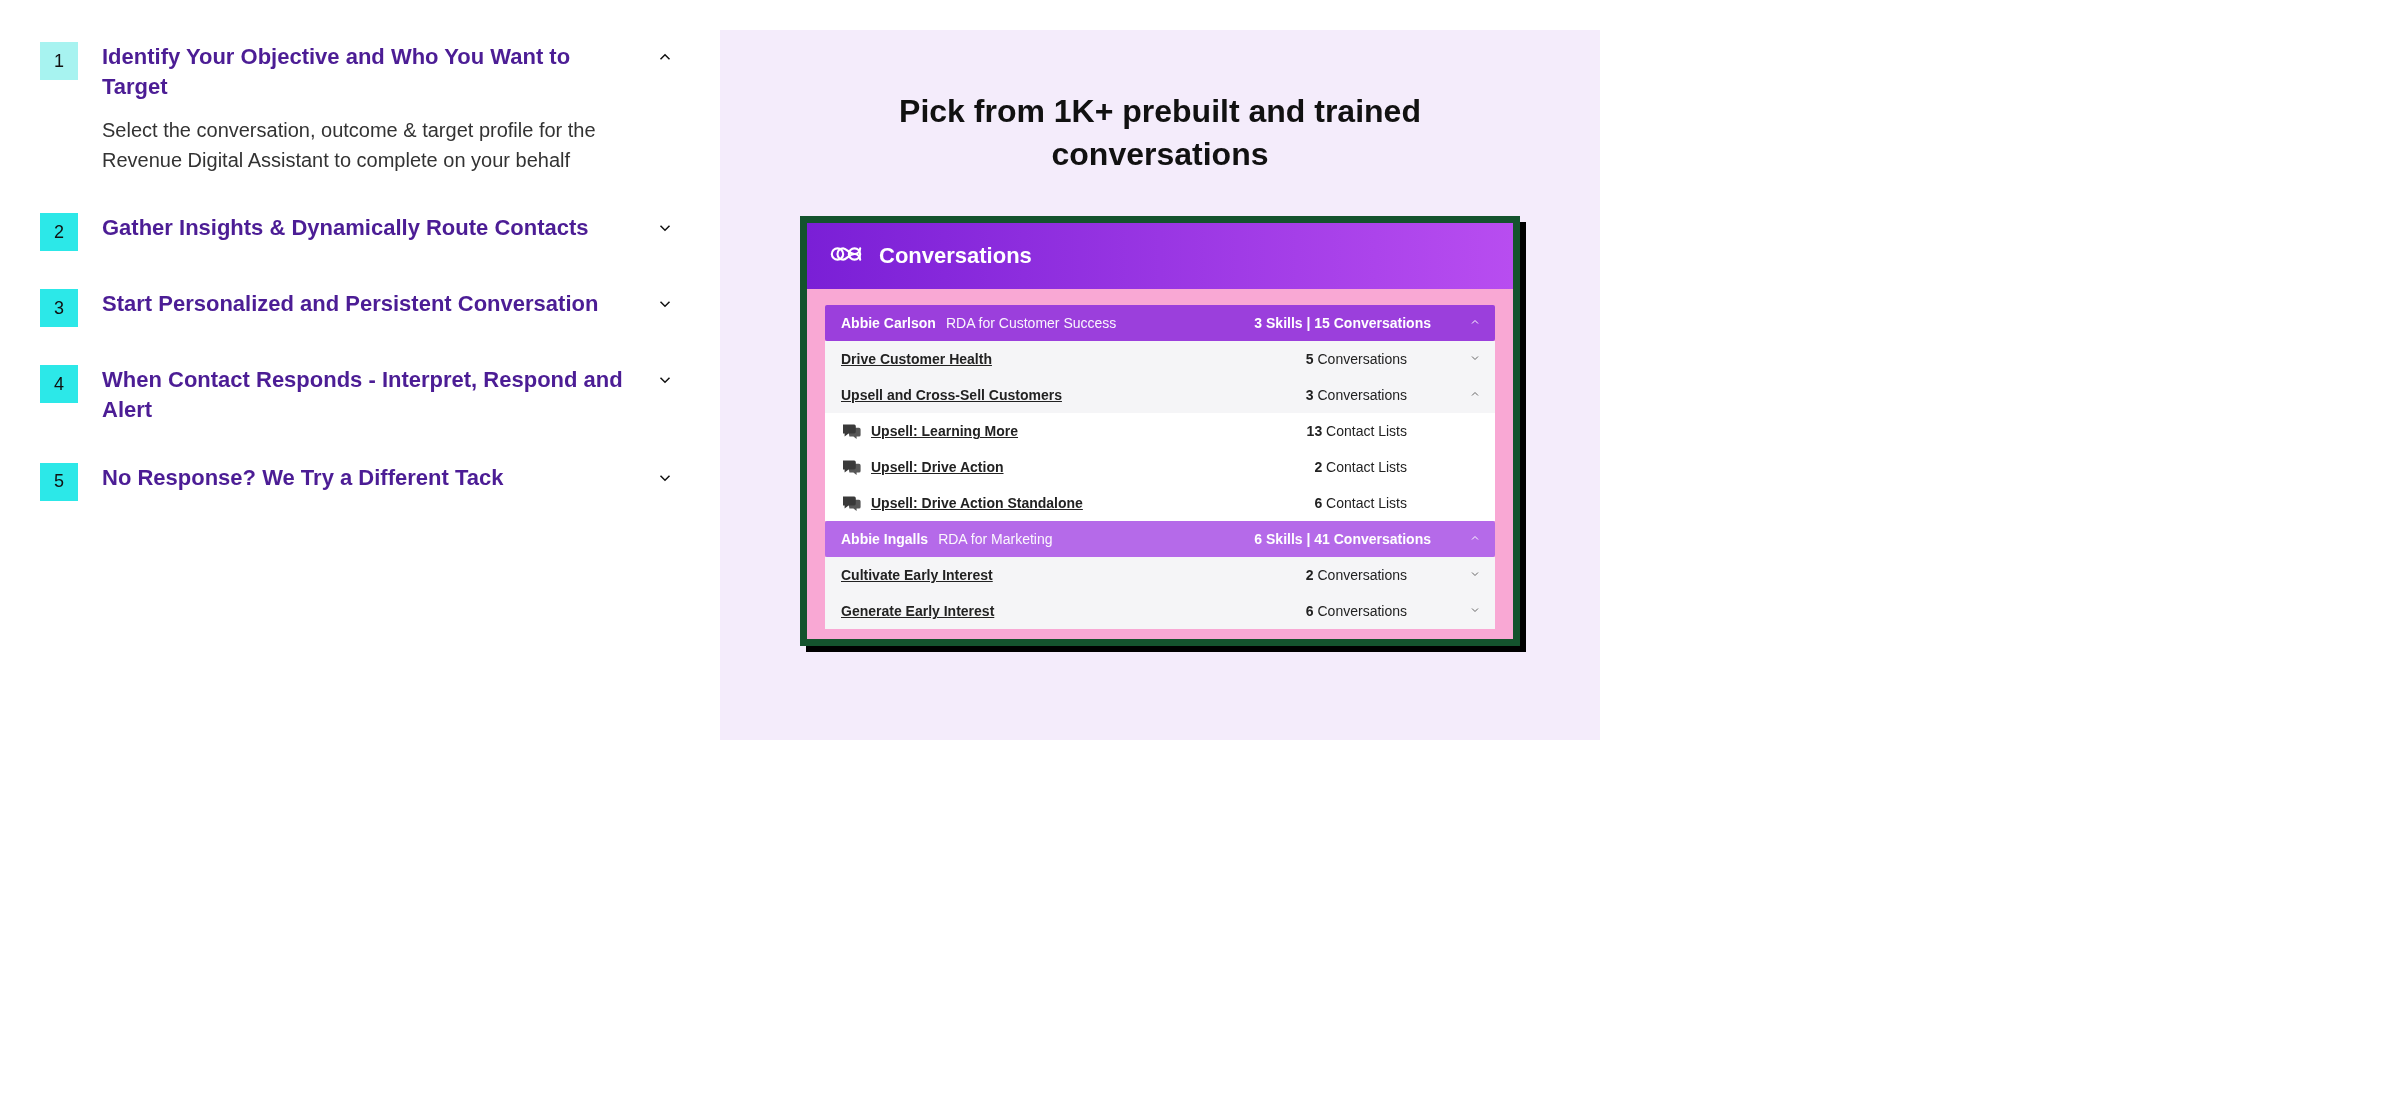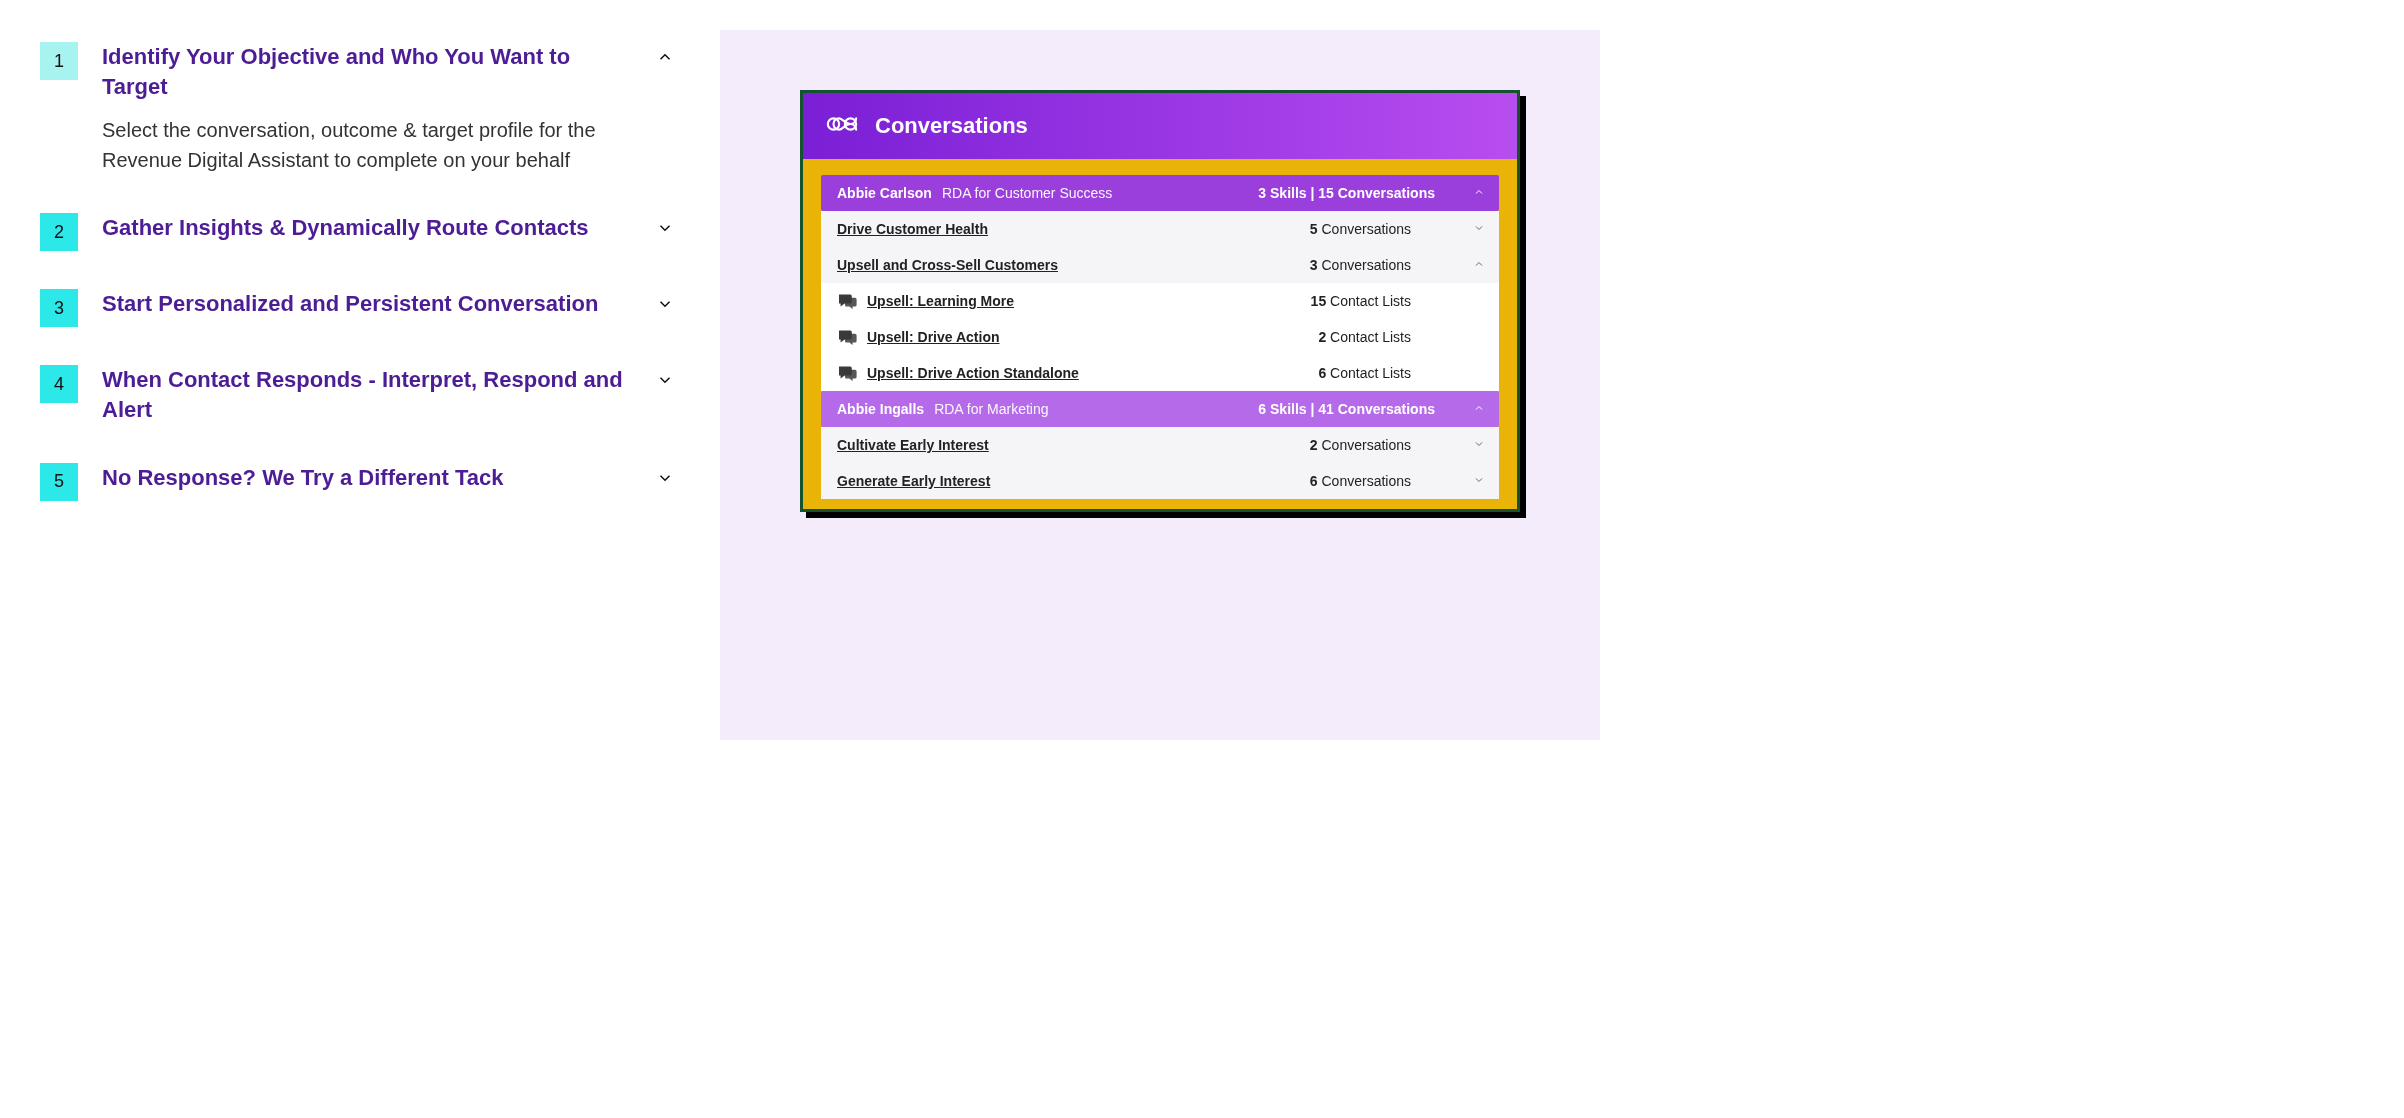--- a/index.html
+++ b/index.html
@@ -75,22 +75,22 @@
     text-align: center;
     font-size: 32px;
     font-weight: 700;
     line-height: 1.35;
     color: #111;
     margin-bottom: 40px;
   }
 
   
   .conv-card {
-    background: #eab308;
-    border: 3px solid #14532d;
+    background: #f9a8d4;
+    border: 7px solid #14532d;
     box-shadow: 6px 6px 0 #000;
     position: relative;
   }
   .conv-header {
     background: linear-gradient(90deg, #7a1fd6 0%, #b84df0 100%);
     color: #fff;
     display: flex;
     align-items: center;
     gap: 16px;
     padding: 14px 22px;
@@ -216,20 +216,21 @@
         <div class="accordion-body">
           <div class="accordion-title">No Response? We Try a Different Tack</div>
         </div>
         <span class="chevron"><svg viewBox="0 0 24 24">
             <polyline points="6 9 12 15 18 9"></polyline>
           </svg></span>
       </div>
     </div>
 
   <div class="right-col">
+    <h2 class="right-heading">Pick from 1K+ prebuilt and trained conversations</h2>
 
     <div class="conv-card">
       <div class="conv-header">
         <span class="infinity-icon">
           <svg viewBox="0 0 48 24">
               <path d="M12 12c0-5 4-8 8-8 5 0 8 8 16 8 4 0 8-3 8-8M12 12c0 5 4 8 8 8 5 0 8-8 16-8 4 0 8 3 8 8" stroke-linecap="round"></path>
               <circle cx="12" cy="12" r="8"></circle>
               <circle cx="36" cy="12" r="8"></circle>
             </svg>
         </span>
@@ -258,21 +259,21 @@
             <span class="row-meta"><b>3</b> Conversations</span>
             <span class="row-chevron"><svg viewBox="0 0 24 24">
                 <polyline points="6 15 12 9 18 15"></polyline>
               </svg></span>
           </div>
           <div class="conv-row">
             <span class="row-label"><span class="speech-icon"><svg viewBox="0 0 24 20">
                   <path d="M2 2h14a2 2 0 0 1 2 2v7a2 2 0 0 1-2 2H9l-5 4v-4H2a0 0 0 0 1 0 0V2z"></path>
                   <path d="M8 6h14a2 2 0 0 1 2 2v7a2 2 0 0 1-2 2h-3v3l-4-3h-5" fill="#3a3a3a" opacity=".85"></path>
                 </svg></span>Upsell: Learning More</span>
-            <span class="row-meta"><b>15</b> Contact Lists</span>
+            <span class="row-meta"><b>13</b> Contact Lists</span>
           </div>
           <div class="conv-row">
             <span class="row-label"><span class="speech-icon"><svg viewBox="0 0 24 20">
                   <path d="M2 2h14a2 2 0 0 1 2 2v7a2 2 0 0 1-2 2H9l-5 4v-4H2a0 0 0 0 1 0 0V2z"></path>
                   <path d="M8 6h14a2 2 0 0 1 2 2v7a2 2 0 0 1-2 2h-3v3l-4-3h-5" fill="#3a3a3a" opacity=".85"></path>
                 </svg></span>Upsell: Drive Action</span>
             <span class="row-meta"><b>2</b> Contact Lists</span>
           </div>
           <div class="conv-row">
             <span class="row-label"><span class="speech-icon"><svg viewBox="0 0 24 20">

